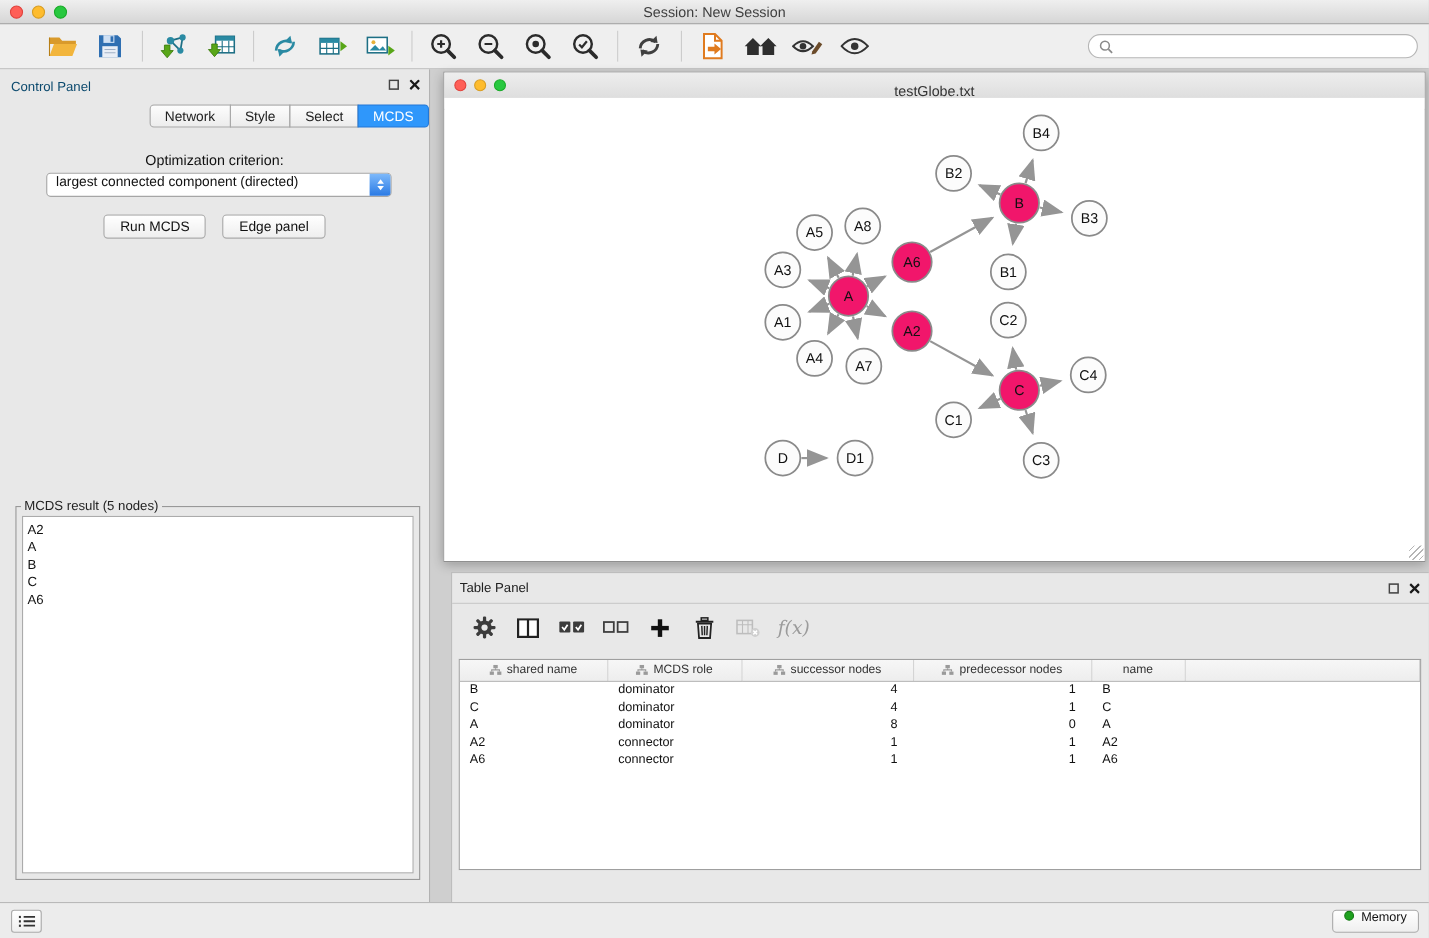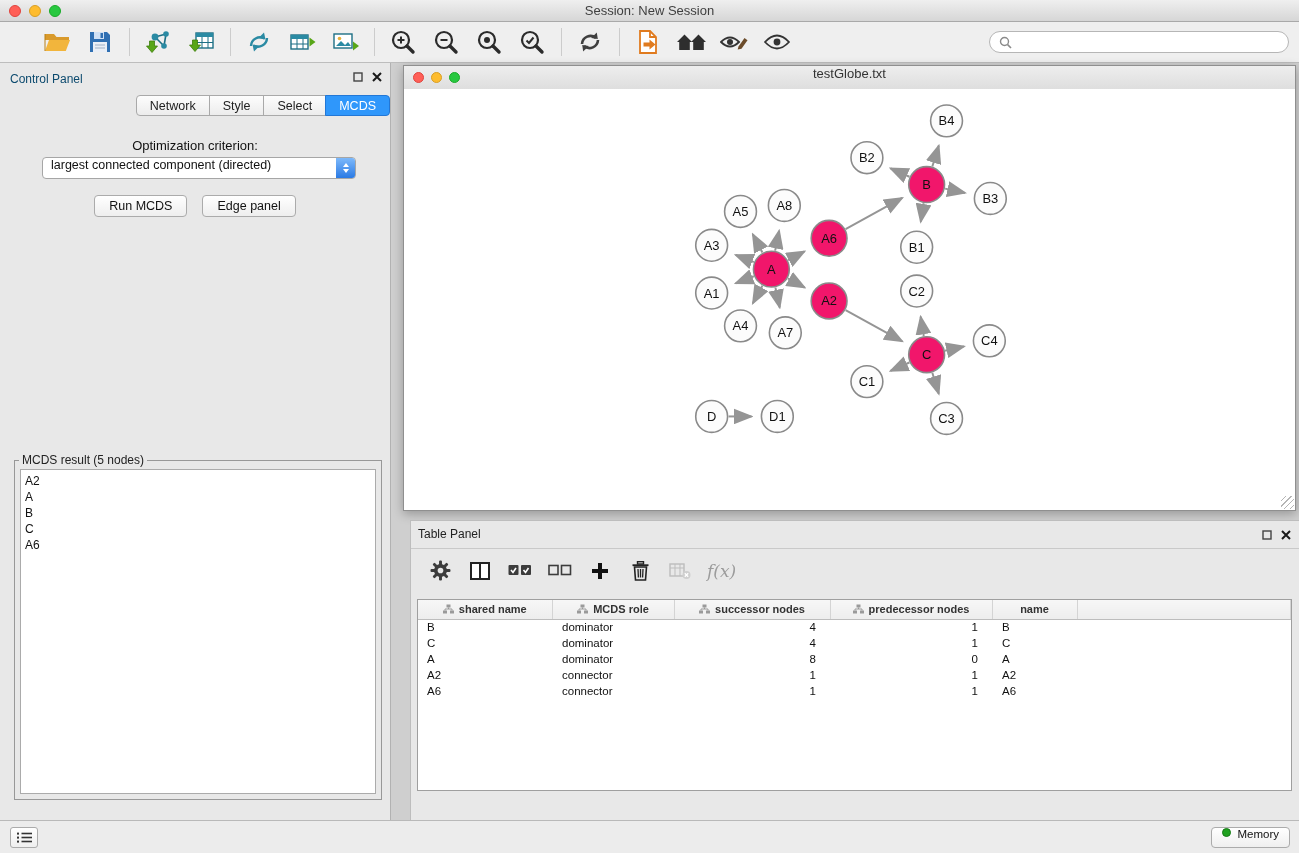--- a/index.html
+++ b/index.html
@@ -42,42 +42,42 @@
 .stepper .down{width:0;height:0;border-left:3.5px solid transparent;border-right:3.5px solid transparent;border-top:4px solid #fff}
 .cp-buttons{position:absolute;top:132px;width:100%;display:flex;justify-content:center;gap:15px}
 .btn{height:22px;padding:0 14px;font-size:12.5px;background:linear-gradient(#ffffff,#eeeeee);border:1px solid #ababab;border-radius:4px;color:#111;cursor:pointer;font-family:"Liberation Sans",sans-serif}
 .result-box{position:absolute;left:14px;top:390px;width:368px;height:347px;border:1px solid #989898}
 .result-box legend{font-size:12px;color:#222;margin-left:4px;padding:0 3px}
 .result-list{position:absolute;left:5px;right:5px;top:2px;bottom:5px;background:#fff;border:1px solid #ababab;padding:3px 4px;font-size:12px;line-height:16px;color:#111;overflow:hidden}
 fieldset{position:relative}
 
 
 .net-window{position:absolute;left:403px;top:2px;width:893px;height:446px;background:#fff;border:1px solid #8f8f8f;box-shadow:0 3px 10px rgba(0,0,0,.28)}
-.net-titlebar{height:34px;background:linear-gradient(#eeeeee,#d7d7d7);border-bottom:1px solid #aaa;position:relative;display:flex;align-items:flex-start;justify-content:center}
+.net-titlebar{height:34px;background:linear-gradient(#eeeeee,#d7d7d7);border-bottom:1px solid #aaa;position:relative;display:flex;align-items:center;justify-content:center}
 .net-titlebar .title{font-size:13px;color:#333}
 .net-lights{position:absolute;left:9px;top:6px;display:flex;gap:7px}
 .net-lights .light{width:11px;height:11px}
 .net-canvas{position:absolute;top:23px;left:0;right:0;bottom:0;background:#fff;overflow:hidden}
 #net-svg{width:100%;height:100%;display:block}
 #net-svg text{font-family:"Liberation Sans",sans-serif}
 .edge{stroke:#959595;stroke-width:2}
 .node{fill:#fcfcfc;stroke:#8a8a8a;stroke-width:1.6}
 .node.mcds{fill:#f1166b;stroke:#8a8a8a}
 .nlabel{font-size:13px;text-anchor:middle;fill:#111}
 .grip{position:absolute;right:1px;bottom:1px;width:13px;height:13px;background:repeating-linear-gradient(135deg,transparent 0 3px,#b5b5b5 3px 4px);cursor:nwse-resize}
 
 
 .table-panel{position:absolute;left:410px;top:457px;right:0;bottom:0;background:#e8e8e8;border-left:1px solid #bdbdbd;border-top:1px solid #bdbdbd}
 .tp-header{position:absolute;top:6px;left:7px;font-size:12px;color:#222}
 .tp-toolbar{position:absolute;top:27px;left:0;right:0;height:44px;border-top:1px solid #c9c9c9;display:flex;align-items:center;padding-left:16px}
 .tpbtn{background:none;border:none;height:34px;min-width:26px;display:flex;align-items:center;justify-content:center;margin-right:14px;cursor:pointer}
 .fx{font-family:"DejaVu Serif","Liberation Serif",serif;font-style:italic;font-size:17px;color:#9b9b9b}
 .tp-table-wrap{position:absolute;top:78px;left:6px;right:7px;height:192px;background:#fff;border:1px solid #9f9f9f;overflow:hidden}
 table{width:100%;border-collapse:collapse;table-layout:fixed}
-th{height:19px;background:linear-gradient(#f7f7f7,#ededed);border-right:1px solid #d4d4d4;border-bottom:1px solid #bdbdbd;font-size:11px;font-weight:bold;color:#333;padding:0}
+th{height:19px;background:linear-gradient(#f7f7f7,#ededed);border-right:1px solid #d4d4d4;border-bottom:1px solid #bdbdbd;font-size:11px;font-weight:normal;color:#333;padding:0}
 th .hwrap{display:flex;align-items:center;justify-content:center;gap:5px}
 td{height:16px;font-size:11.5px;color:#111;padding:0 8px;white-space:nowrap;overflow:hidden}
 td.c0{padding-left:9px}
 td.c1{padding-left:10px}
 td.c2,td.c3{text-align:right;padding-right:14px}
 td.c4{padding-left:10px}
 .tp-tabs{position:absolute;top:270px;left:0;right:0;display:flex;justify-content:center}
 .tp-tabs .tab{height:20px;font-size:12px}
 
 

